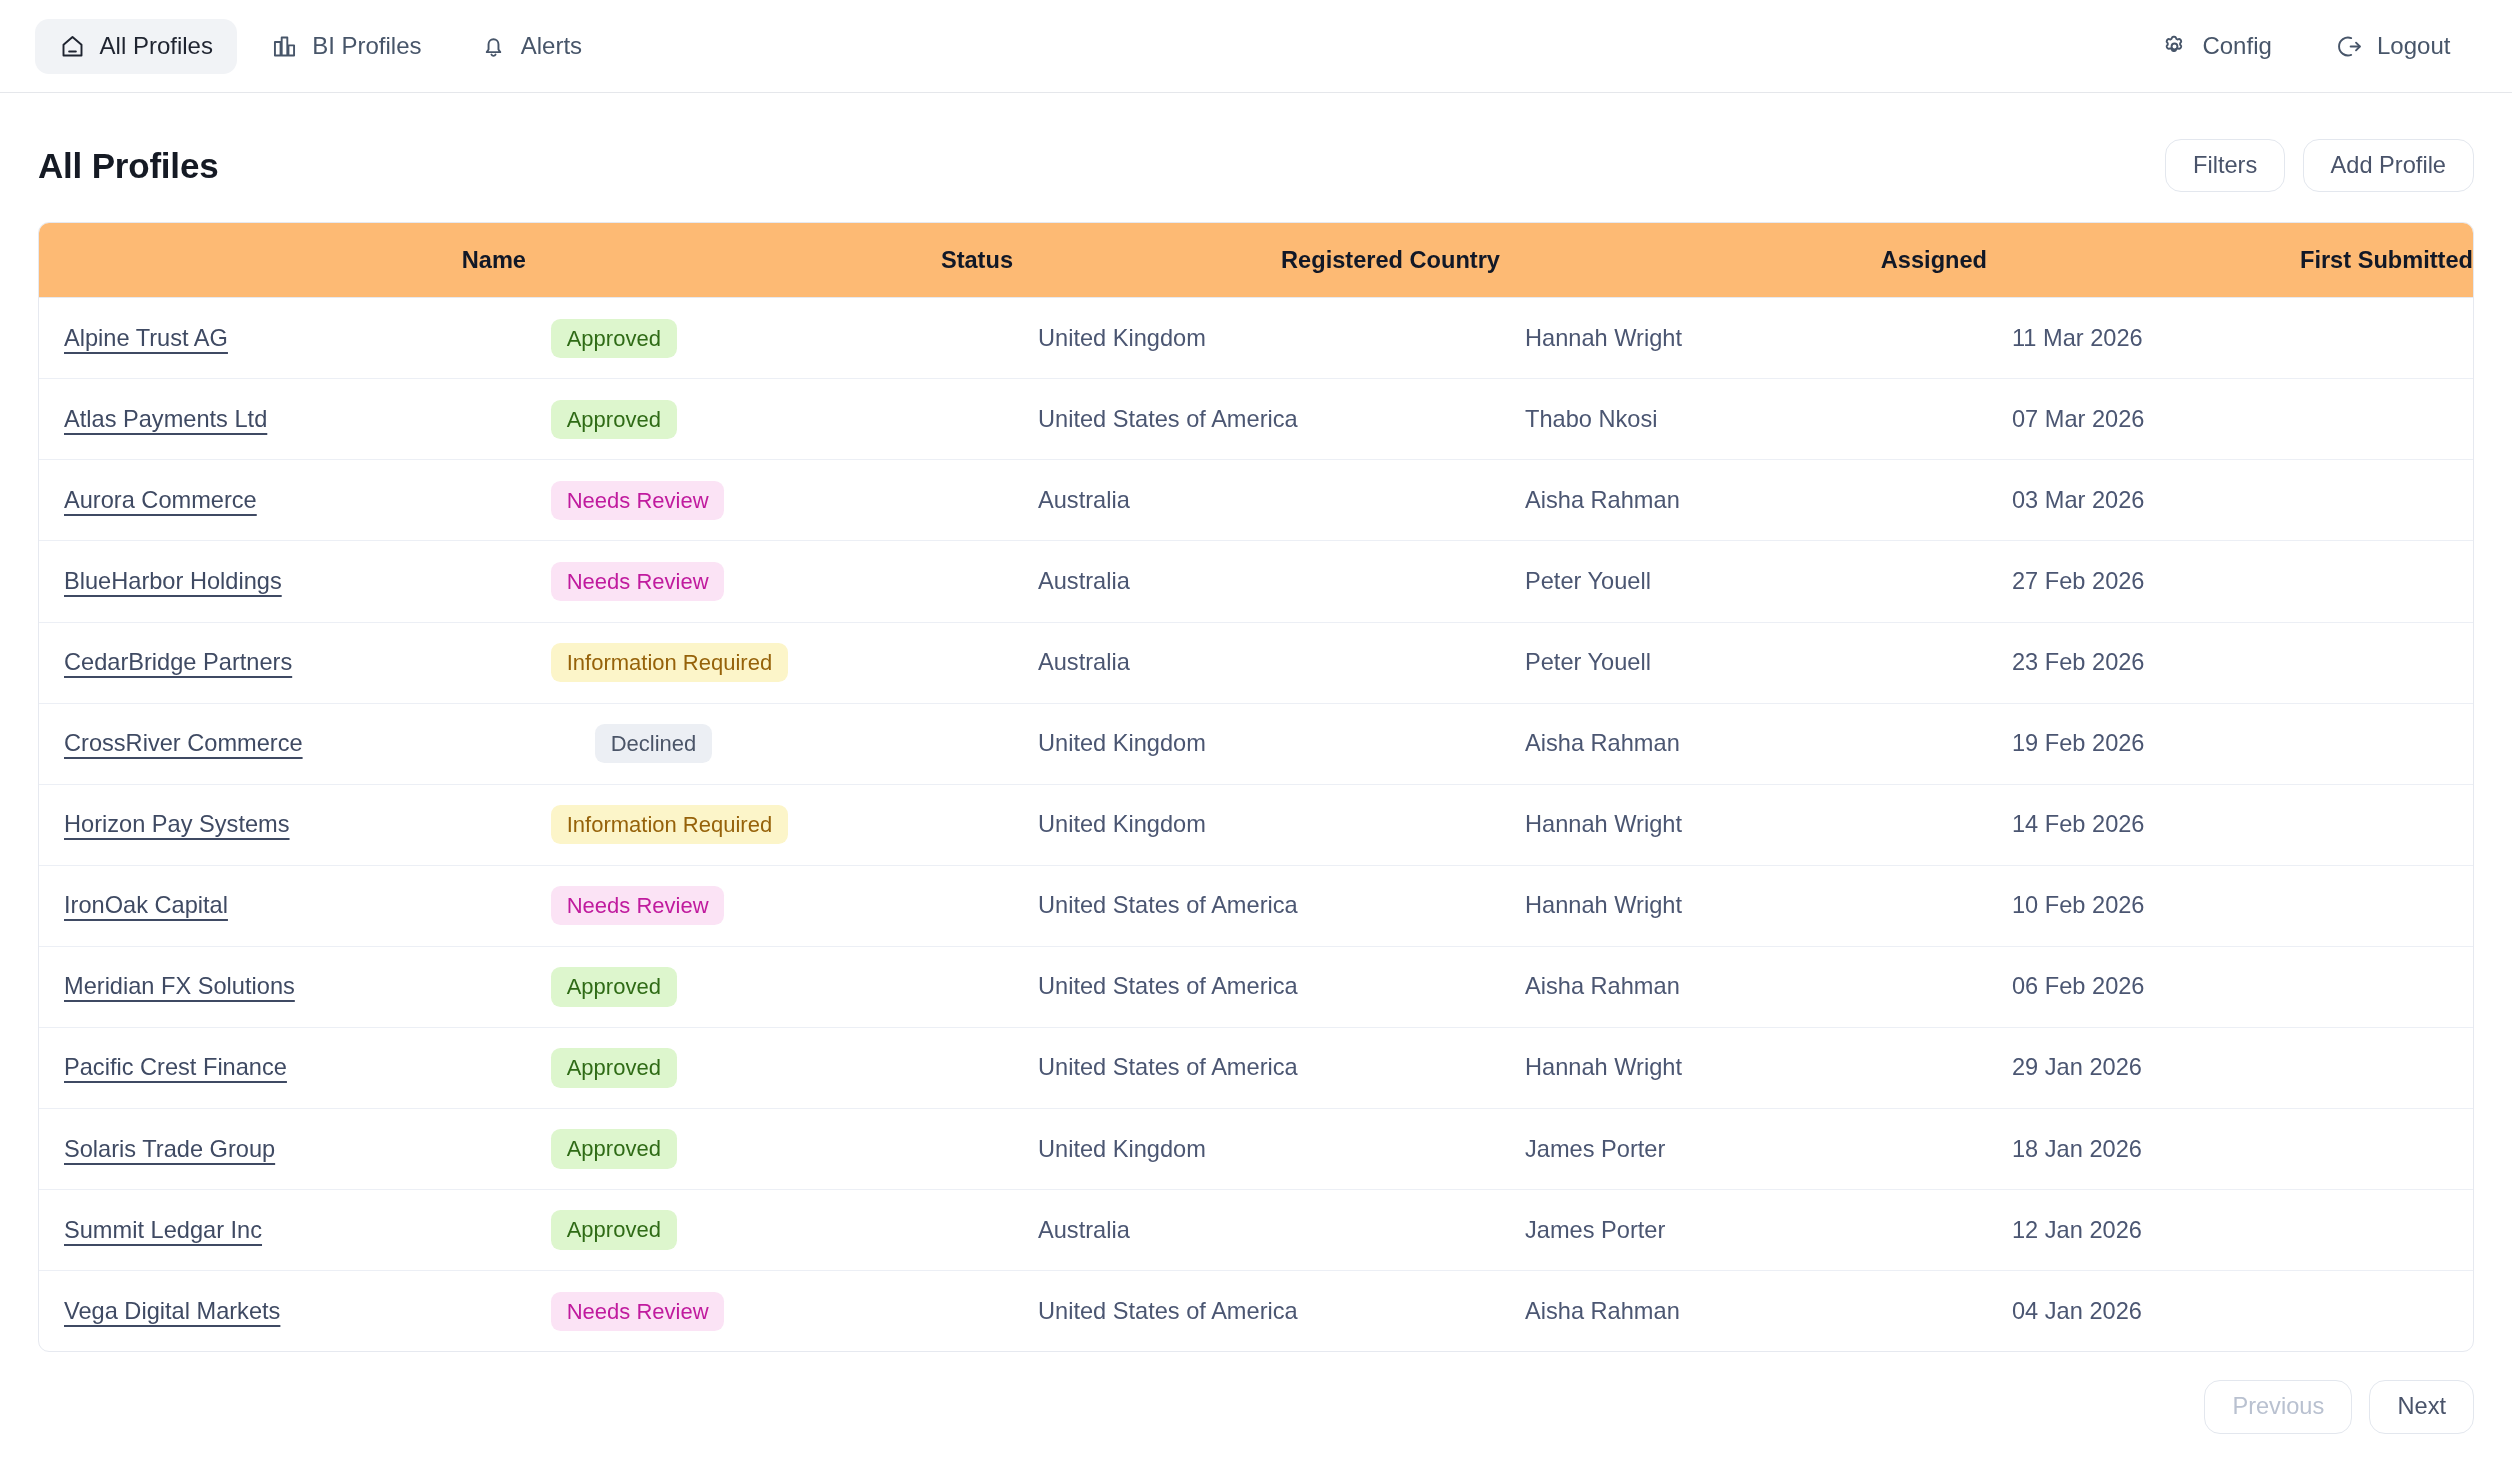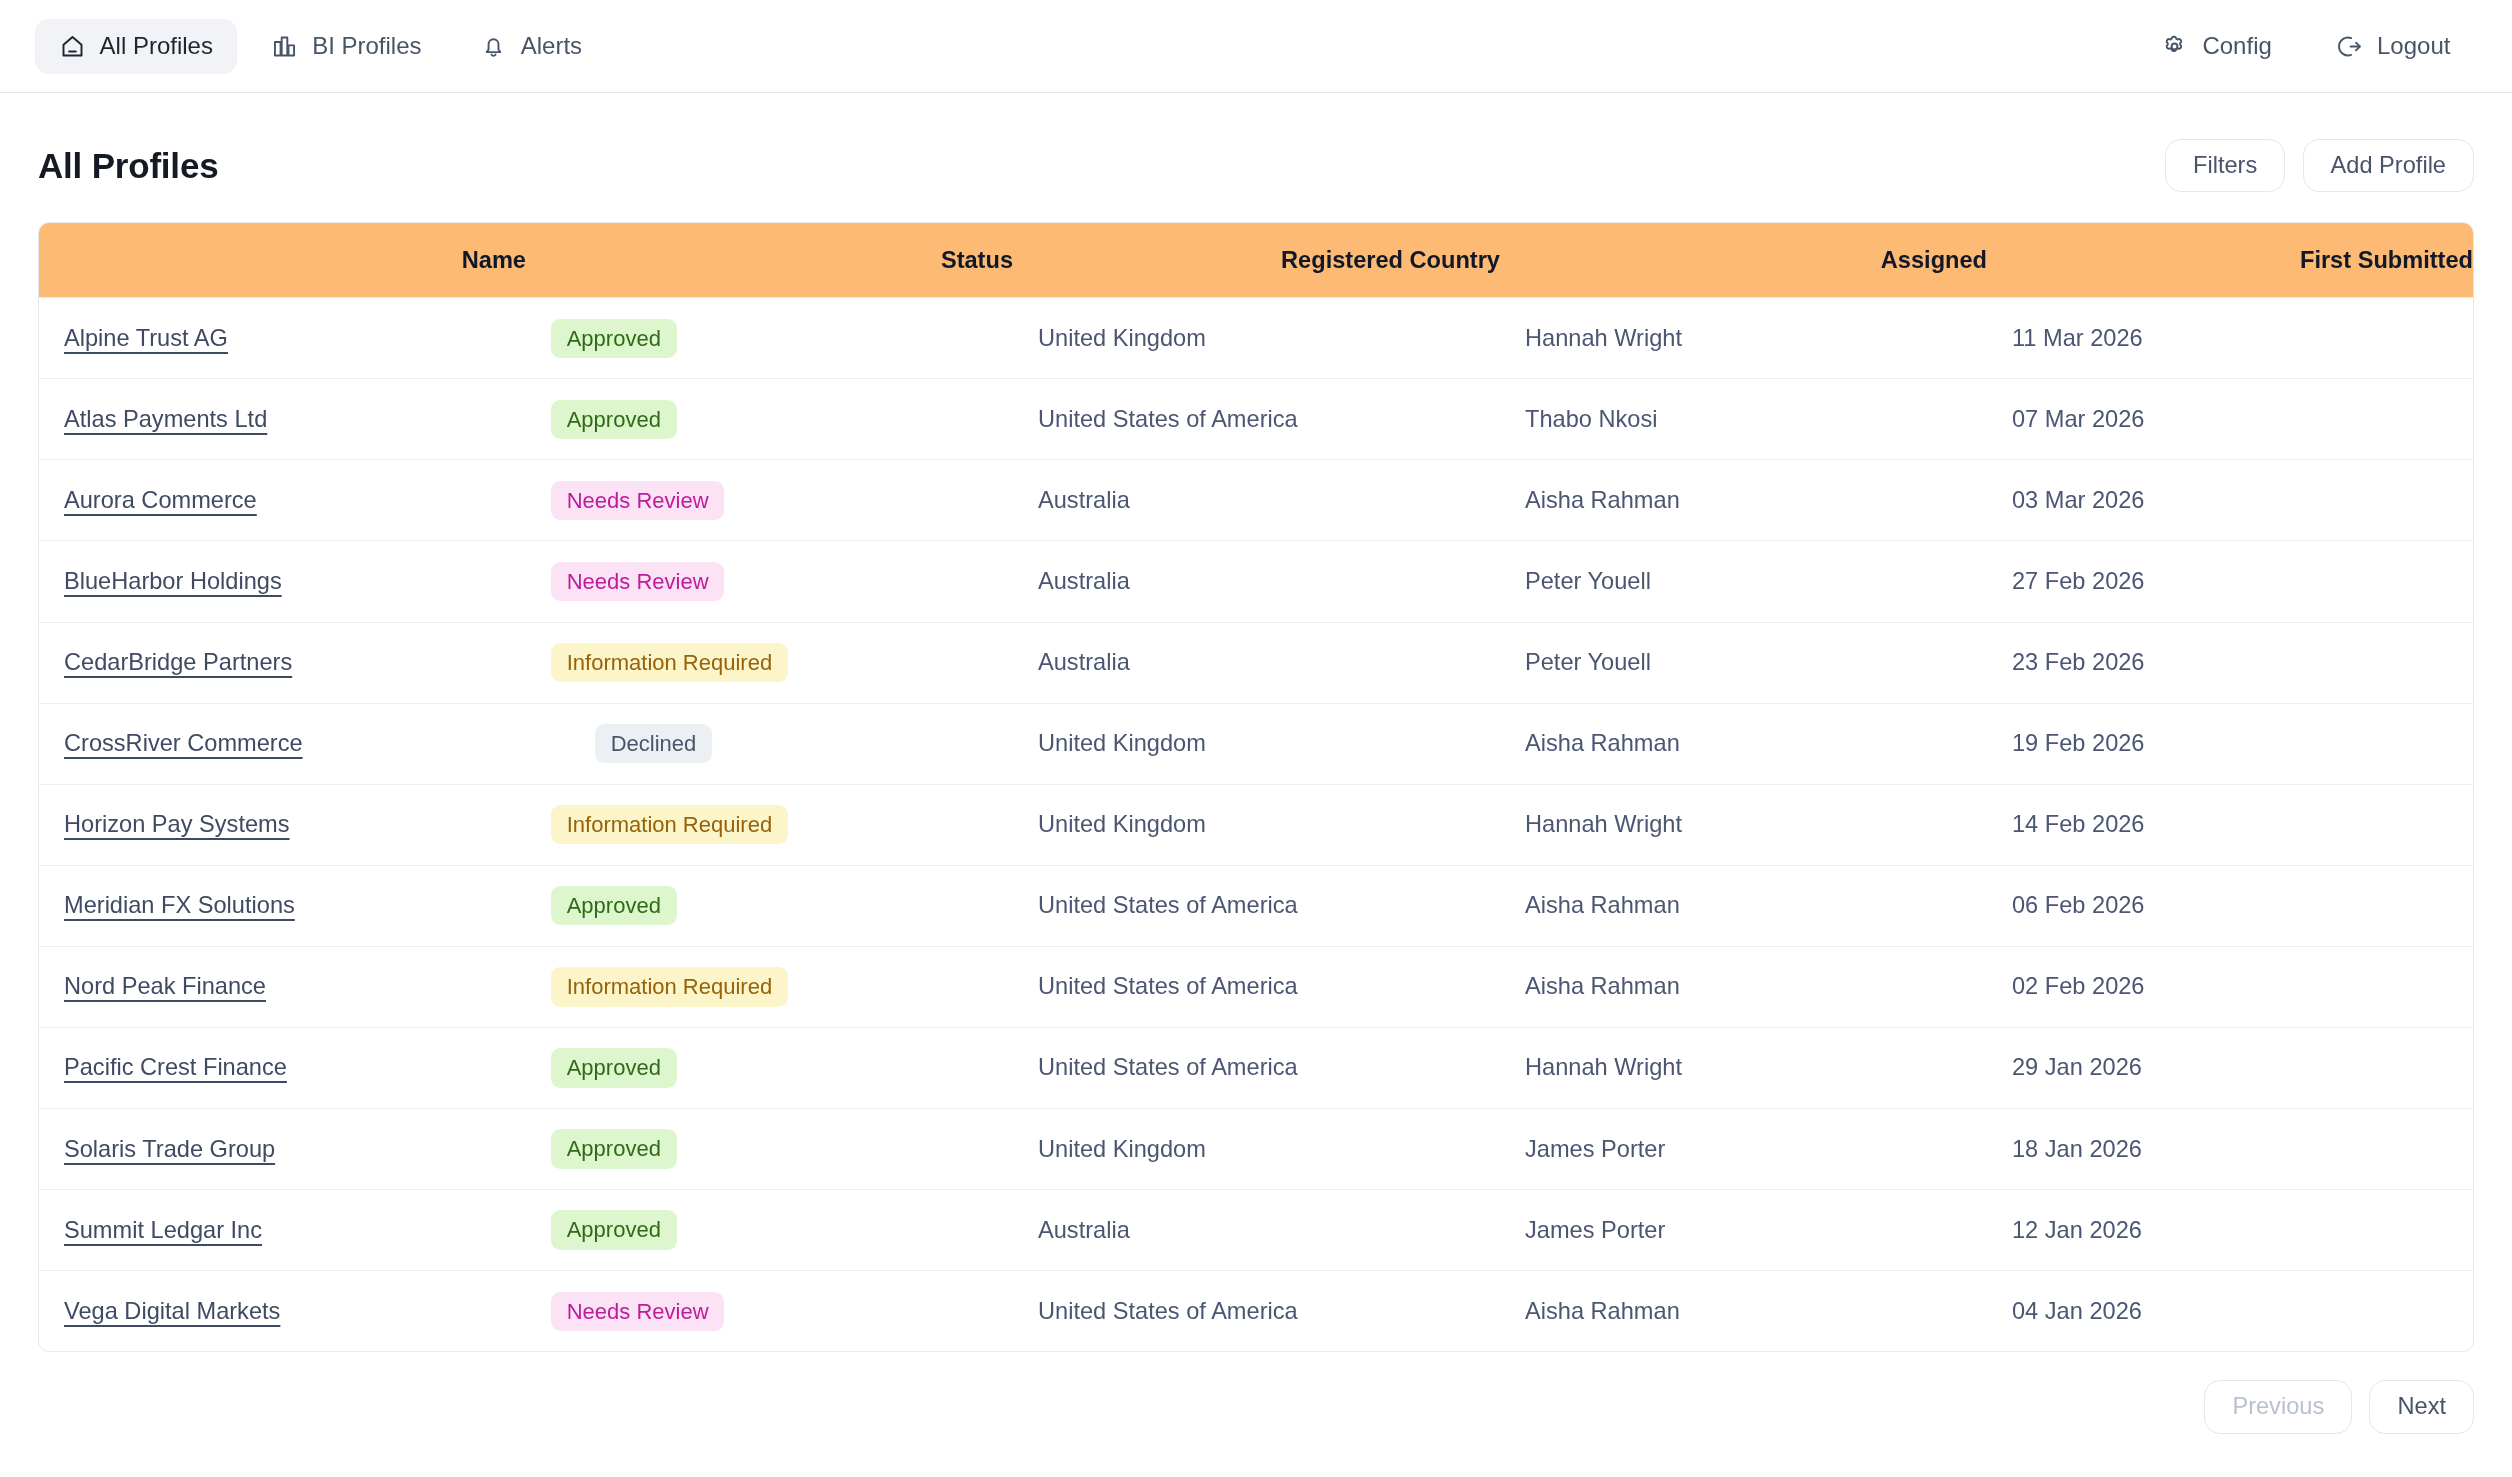--- a/index.html
+++ b/index.html
@@ -266,32 +266,32 @@
             <td>19 Feb 2026</td>
           </tr>
           <tr>
             <td><span class="profile-link">Horizon Pay Systems</span></td>
             <td><span class="badge information-required">Information Required</span></td>
             <td>United Kingdom</td>
             <td>Hannah Wright</td>
             <td>14 Feb 2026</td>
           </tr>
           <tr>
+            <td><span class="profile-link">IronOak Capital</span></td>
+            <td><span class="badge needs-review">Needs Review</span></td>
+            <td>United States of America</td>
+            <td>Hannah Wright</td>
+            <td>10 Feb 2026</td>
+          </tr>
+          <tr>
             <td><span class="profile-link">Meridian FX Solutions</span></td>
             <td><span class="badge approved">Approved</span></td>
             <td>United States of America</td>
             <td>Aisha Rahman</td>
             <td>06 Feb 2026</td>
-          </tr>
-          <tr>
-            <td><span class="profile-link">Nord Peak Finance</span></td>
-            <td><span class="badge information-required">Information Required</span></td>
-            <td>United States of America</td>
-            <td>Aisha Rahman</td>
-            <td>02 Feb 2026</td>
           </tr>
           <tr>
             <td><span class="profile-link">Pacific Crest Finance</span></td>
             <td><span class="badge approved">Approved</span></td>
             <td>United States of America</td>
             <td>Hannah Wright</td>
             <td>29 Jan 2026</td>
           </tr>
           <tr>
             <td><span class="profile-link">Solaris Trade Group</span></td>

